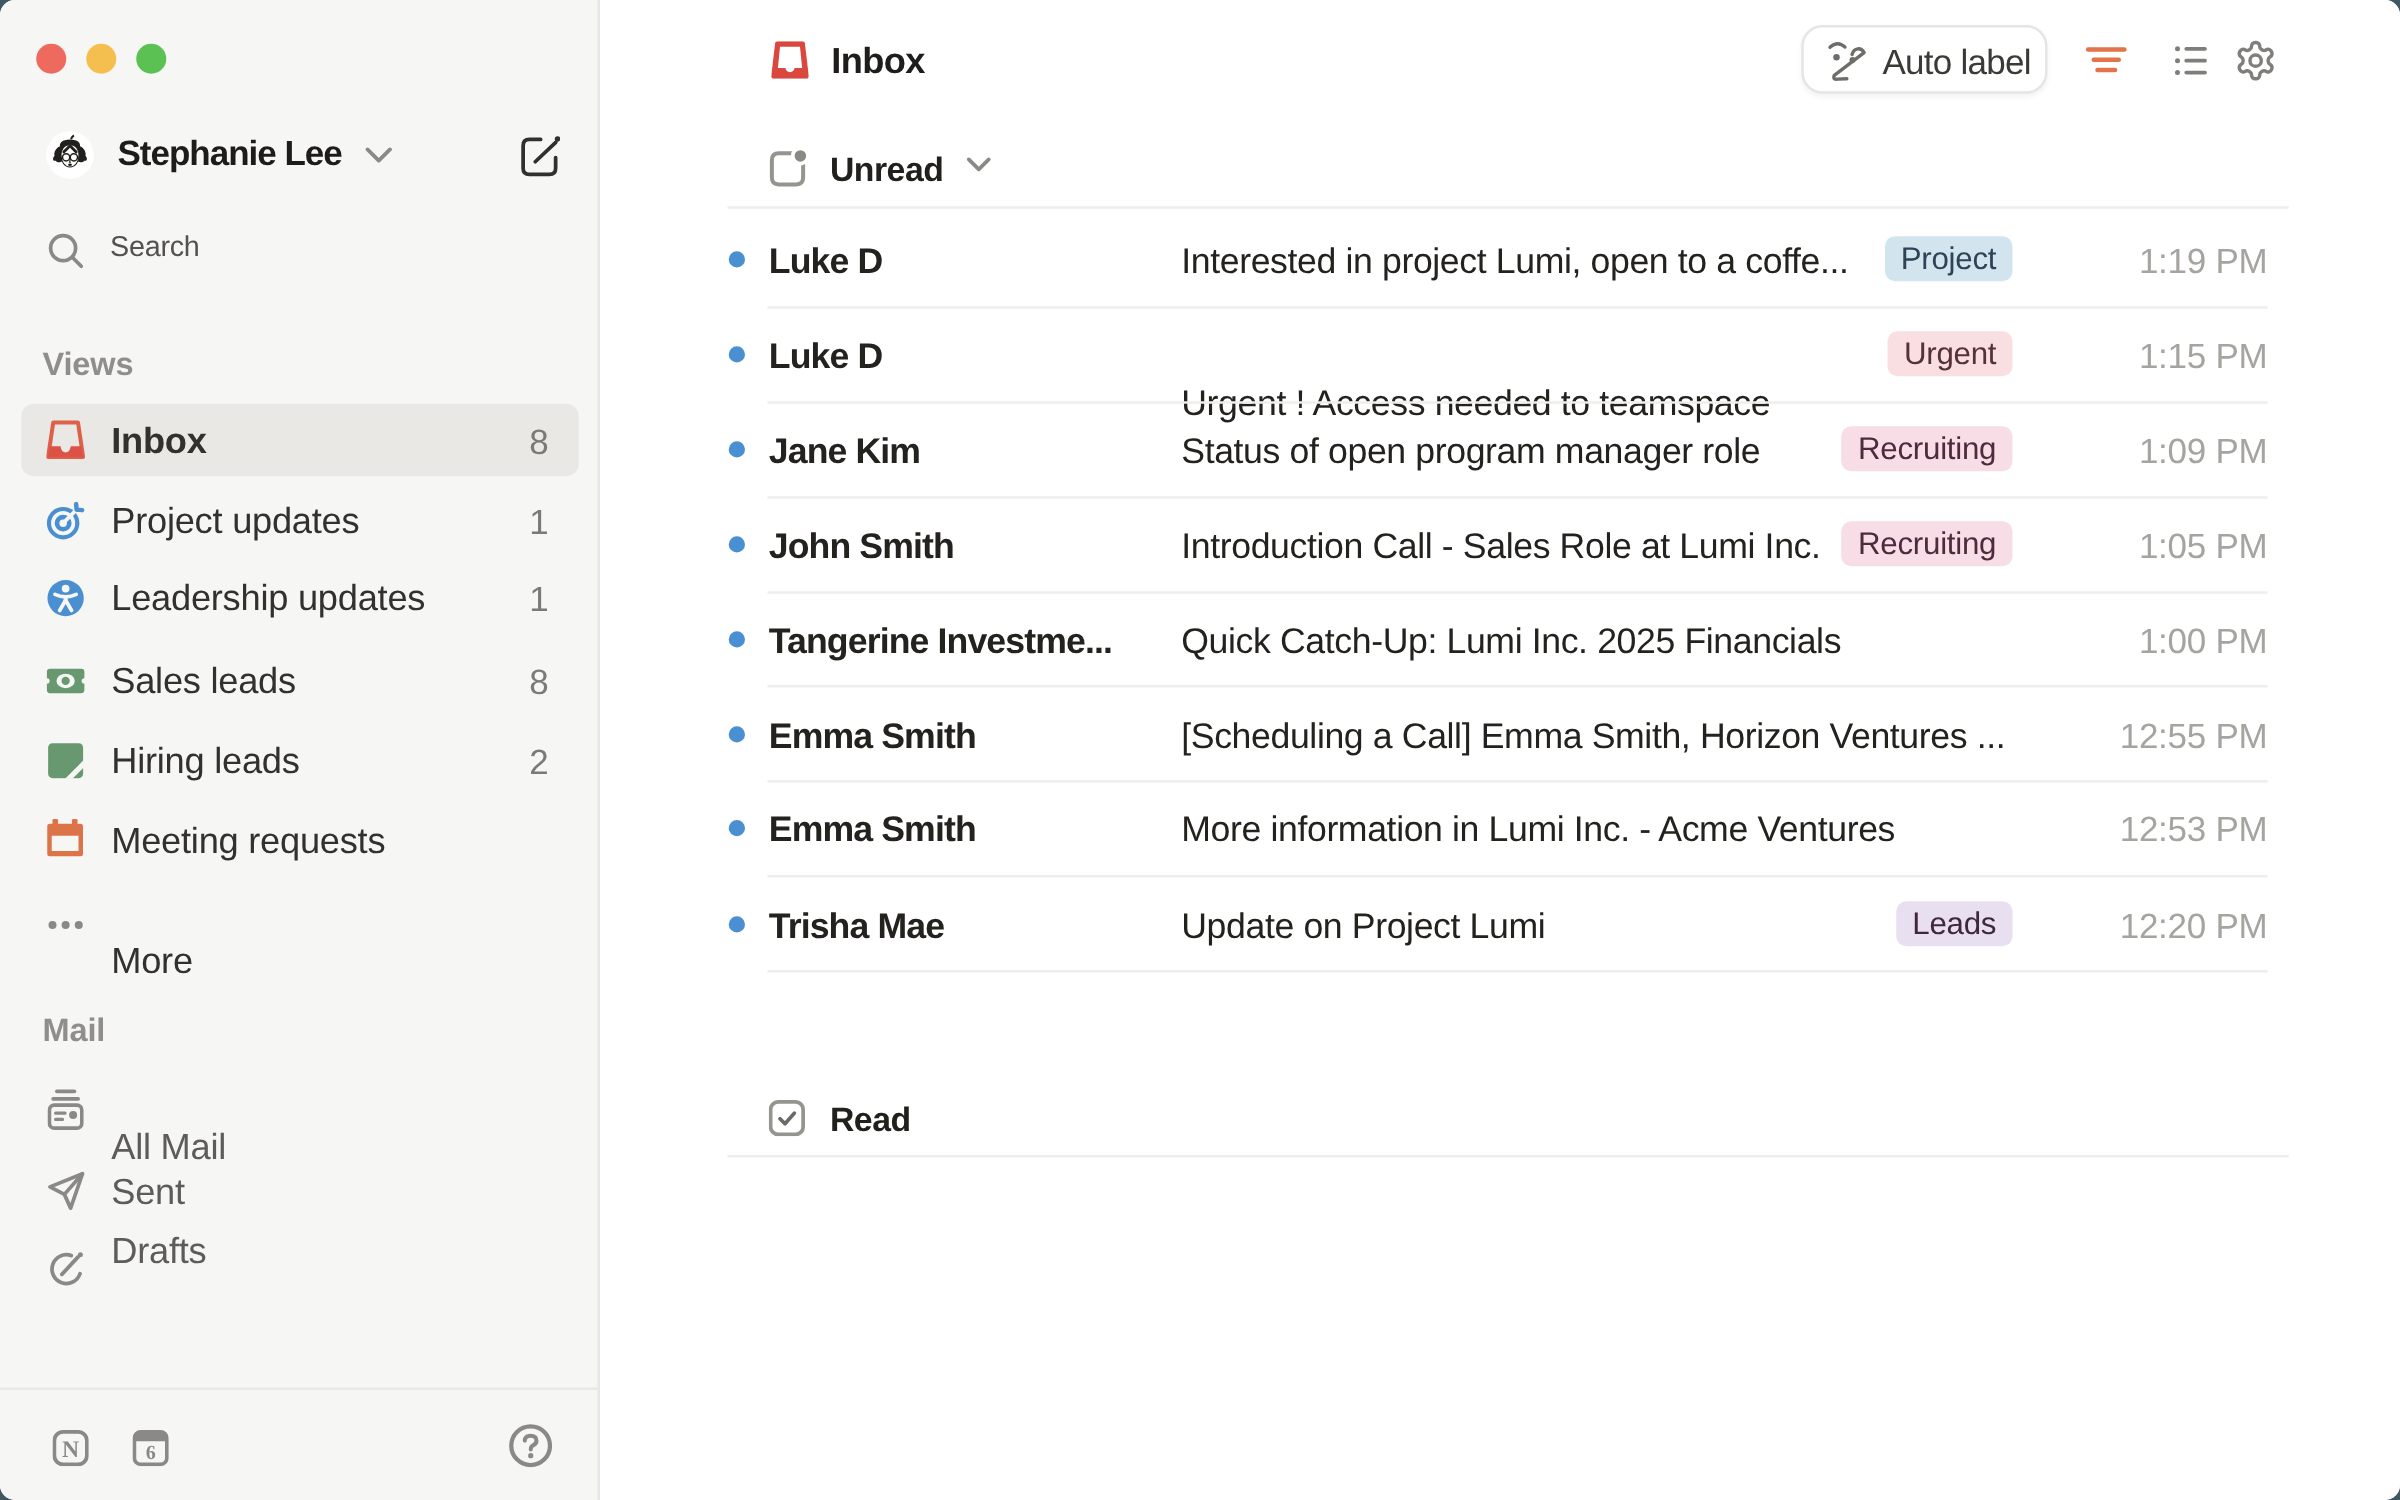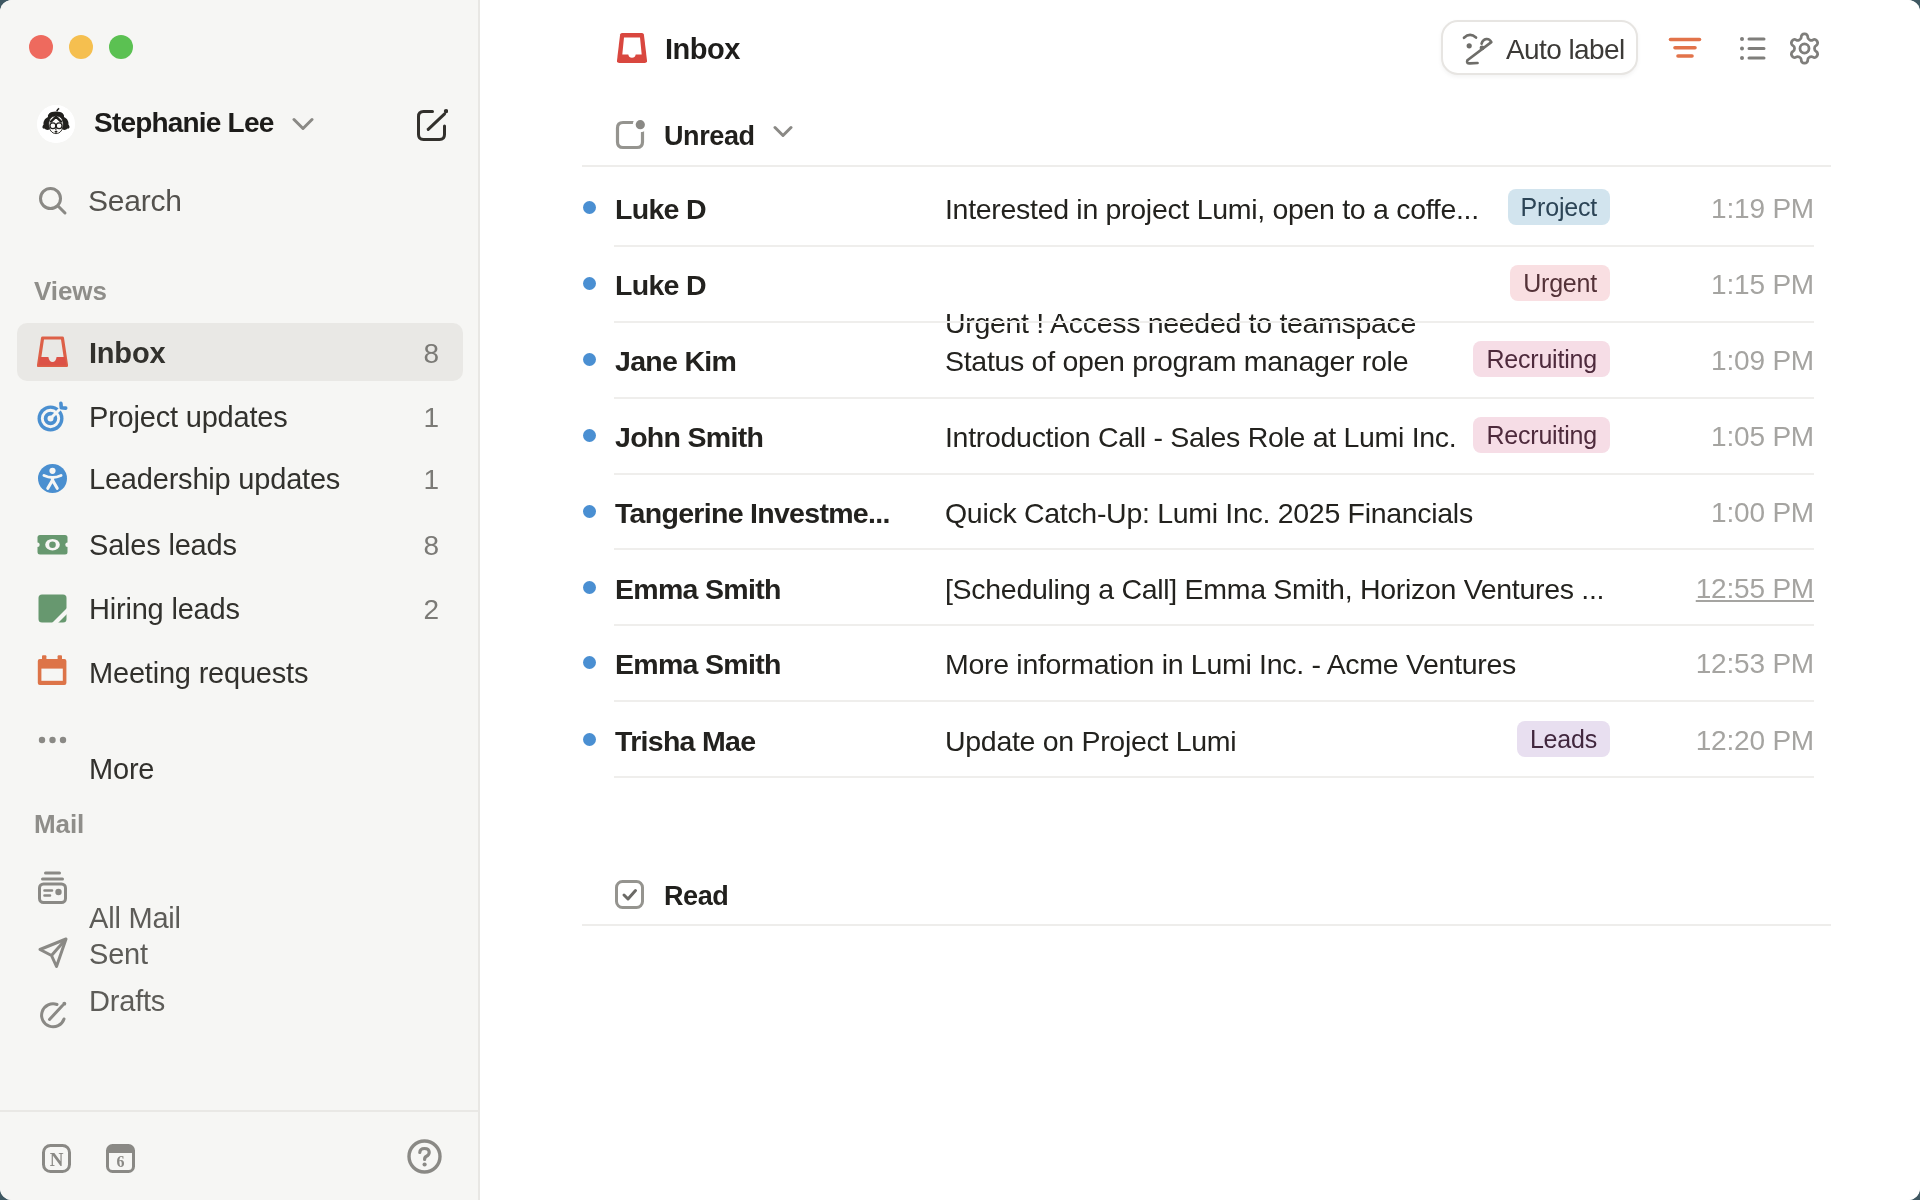--- a/index.html
+++ b/index.html
@@ -58,21 +58,21 @@
     <svg class="icon" style="left:415px; top:108px;" width="33" height="34" viewBox="0 0 33 34">
       <path d="M17.5 3.5 H8.5 Q3.5 3.5 3.5 8.5 V26.5 Q3.5 31.5 8.5 31.5 H24.5 Q29.5 31.5 29.5 26.5 V18" fill="none" stroke="#32302c" stroke-width="3" stroke-linecap="round"></path>
       <path d="M13.2 21.4 L29.6 5.9" stroke="#32302c" stroke-width="3" stroke-linecap="round"></path>
       <circle cx="31" cy="3.1" r="2.2" fill="#32302c"></circle>
     </svg>
 
     <svg class="icon" style="left:37px; top:185px;" width="31" height="31" viewBox="0 0 31 31">
       <circle cx="13.5" cy="13.5" r="10" fill="none" stroke="#8a8985" stroke-width="3"></circle>
       <path d="M21 21 L28 28" stroke="#8a8985" stroke-width="3" stroke-linecap="round"></path>
     </svg>
-    <div class="abs" style="left:88px; top:184px; font-size:30px; color:#54524e; letter-spacing:-0.2px;">Search</div>
+    <div class="abs" style="left:88px; top:184px; font-size:23px; color:#54524e; letter-spacing:-0.2px;">Search</div>
 
     <div class="sb-label" style="top:276px;">Views</div>
 
     <div class="abs" style="left:17px; top:323px; width:446px; height:58px; border-radius:10px; background:#e9e8e5;"></div>
 
     <svg class="icon" style="left:37px; top:336px;" width="31" height="32" viewBox="0 0 31 32">
       <path d="M5.6 2 H25.4 L29.5 29.5 H1.5 Z" fill="none" stroke="#dd6048" stroke-width="3.2" stroke-linejoin="round"></path>
       <path d="M2.8 21 H11.4 Q12.2 26 15.5 26 Q18.8 26 19.6 21 H28.2 L29.4 29.5 H1.6 Z" fill="#dc5247"></path>
     </svg>
     <div class="sb-item" style="top:337px; font-weight:700;">Inbox</div>
@@ -250,21 +250,21 @@
 
     <div class="dot" style="top:505px;"></div>
     <div class="sender" style="top:497px;">Tangerine Investme...</div>
     <div class="subject" style="top:497px;">Quick Catch-Up: Lumi Inc. 2025 Financials</div>
     <div class="time" style="top:497px; right:106px;">1:00 PM</div>
     <div class="row-sep" style="top:548px;"></div>
 
     <div class="dot" style="top:581px;"></div>
     <div class="sender" style="top:573px;">Emma Smith</div>
     <div class="subject" style="top:573px;">[Scheduling a Call] Emma Smith, Horizon Ventures ...</div>
-    <div class="time" style="top:573px; right:106px;text-decoration:underline;">12:55 PM</div>
+    <div class="time" style="top:573px; right:106px;">12:55 PM</div>
     <div class="row-sep" style="top:624px;"></div>
 
     <div class="dot" style="top:656px;"></div>
     <div class="sender" style="top:648px;">Emma Smith</div>
     <div class="subject" style="top:648px;">More information in Lumi Inc. - Acme Ventures</div>
     <div class="time" style="top:648px; right:106px;">12:53 PM</div>
     <div class="row-sep" style="top:700px;"></div>
 
     <div class="dot" style="top:733px;"></div>
     <div class="sender" style="top:725px;">Trisha Mae</div>

